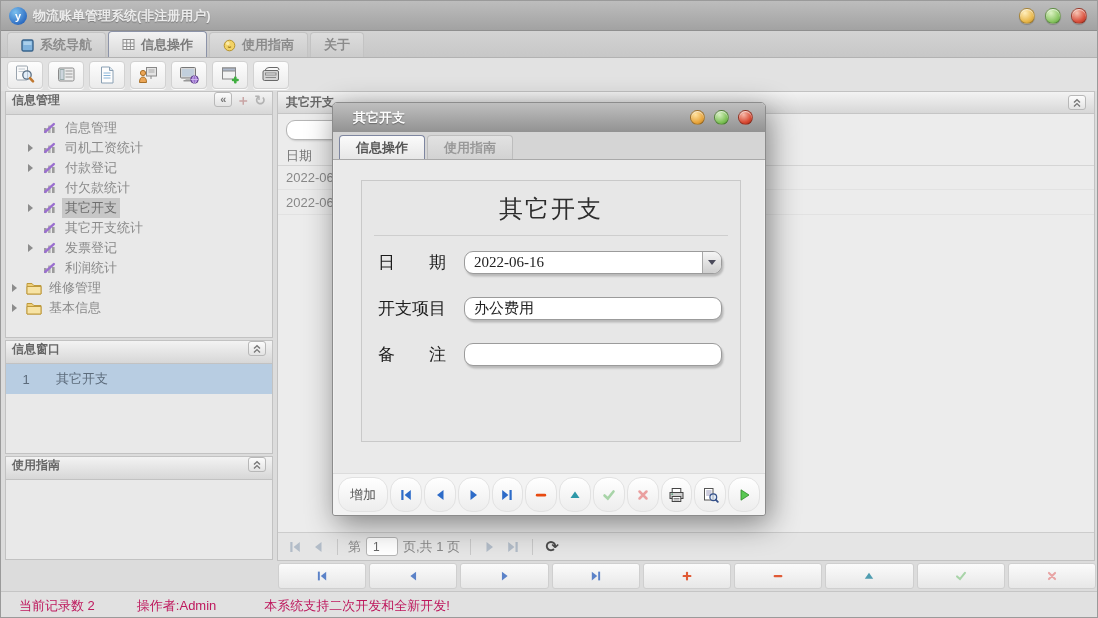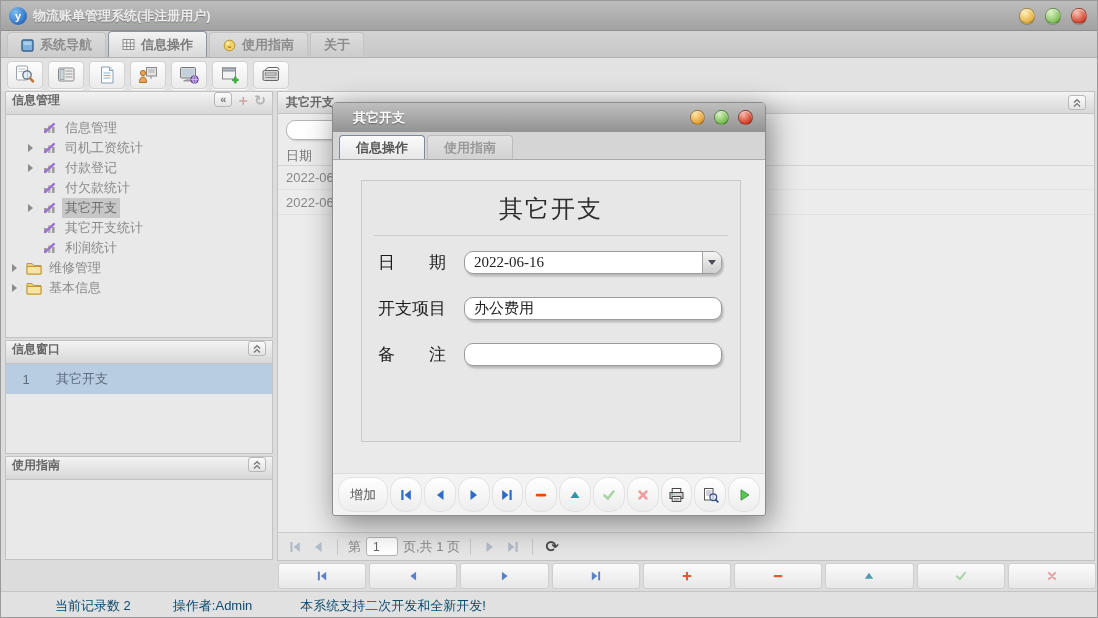--- a/index.html
+++ b/index.html
@@ -106,21 +106,21 @@
 
   
   .bottomrow { position:absolute; left:277px; top:562px; width:818px; height:26px;
     display:flex; gap:3px; }
   .bbtn { flex:1; border:1px solid #cfcfcf; border-radius:3px;
     background:linear-gradient(#fbfbfb,#e7e7e7); display:flex; align-items:center; justify-content:center; }
 
   
   .statusbar { position:absolute; left:0; top:590px; width:100%; height:28px;
     background:#e1e1e1; border-top:1px solid #c5c5c5; display:flex; align-items:center;
-    color:#0c4a6e;padding-left:36px; }
+    color:#be185d; }
   .statusbar .s1 { margin-left:18px; }
   .statusbar .s2 { margin-left:42px; }
   .statusbar .s3 { margin-left:48px; }
 
   
   .dialog { position:absolute; left:331px; top:101px; width:434px; height:414px;
     border:1px solid #8c8c8c; border-radius:5px 5px 3px 3px; background:#eaeaea;
     box-shadow:4px 8px 30px rgba(0,0,0,.45), 0 0 0 1px rgba(255,255,255,.35) inset; }
   .dtitle { height:29px; background:linear-gradient(#bfbfbf,#929292);
     border-radius:4px 4px 0 0; display:flex; align-items:center; padding:0 12px 0 20px;
@@ -368,20 +368,34 @@
               <svg width="15" height="14" viewBox="0 0 15 14">
                 <rect x="2" y="7" width="2.6" height="5" fill="#9c9c9c"></rect>
                 <rect x="6" y="4.5" width="2.6" height="7.5" fill="#b2b2b2"></rect>
                 <rect x="10" y="6" width="2.6" height="6" fill="#9c9c9c"></rect>
                 <rect x="0.5" y="5.8" width="14" height="2.4" rx="1.2" fill="#9b6fd0" transform="rotate(-42 7.5 7)"></rect>
               </svg>
             </span>
           <span class="tlabel">其它开支统计</span>
         </div>
         <div class="titem lvl2">
+          <span class="exp">
+              <i class="arr"></i>
+            </span>
+          <span class="ticon">
+              <svg width="15" height="14" viewBox="0 0 15 14">
+                <rect x="2" y="7" width="2.6" height="5" fill="#9c9c9c"></rect>
+                <rect x="6" y="4.5" width="2.6" height="7.5" fill="#b2b2b2"></rect>
+                <rect x="10" y="6" width="2.6" height="6" fill="#9c9c9c"></rect>
+                <rect x="0.5" y="5.8" width="14" height="2.4" rx="1.2" fill="#9b6fd0" transform="rotate(-42 7.5 7)"></rect>
+              </svg>
+            </span>
+          <span class="tlabel">发票登记</span>
+        </div>
+        <div class="titem lvl2">
           <span class="exp"></span>
           <span class="ticon">
               <svg width="15" height="14" viewBox="0 0 15 14">
                 <rect x="2" y="7" width="2.6" height="5" fill="#9c9c9c"></rect>
                 <rect x="6" y="4.5" width="2.6" height="7.5" fill="#b2b2b2"></rect>
                 <rect x="10" y="6" width="2.6" height="6" fill="#9c9c9c"></rect>
                 <rect x="0.5" y="5.8" width="14" height="2.4" rx="1.2" fill="#9b6fd0" transform="rotate(-42 7.5 7)"></rect>
               </svg>
             </span>
           <span class="tlabel">利润统计</span>

